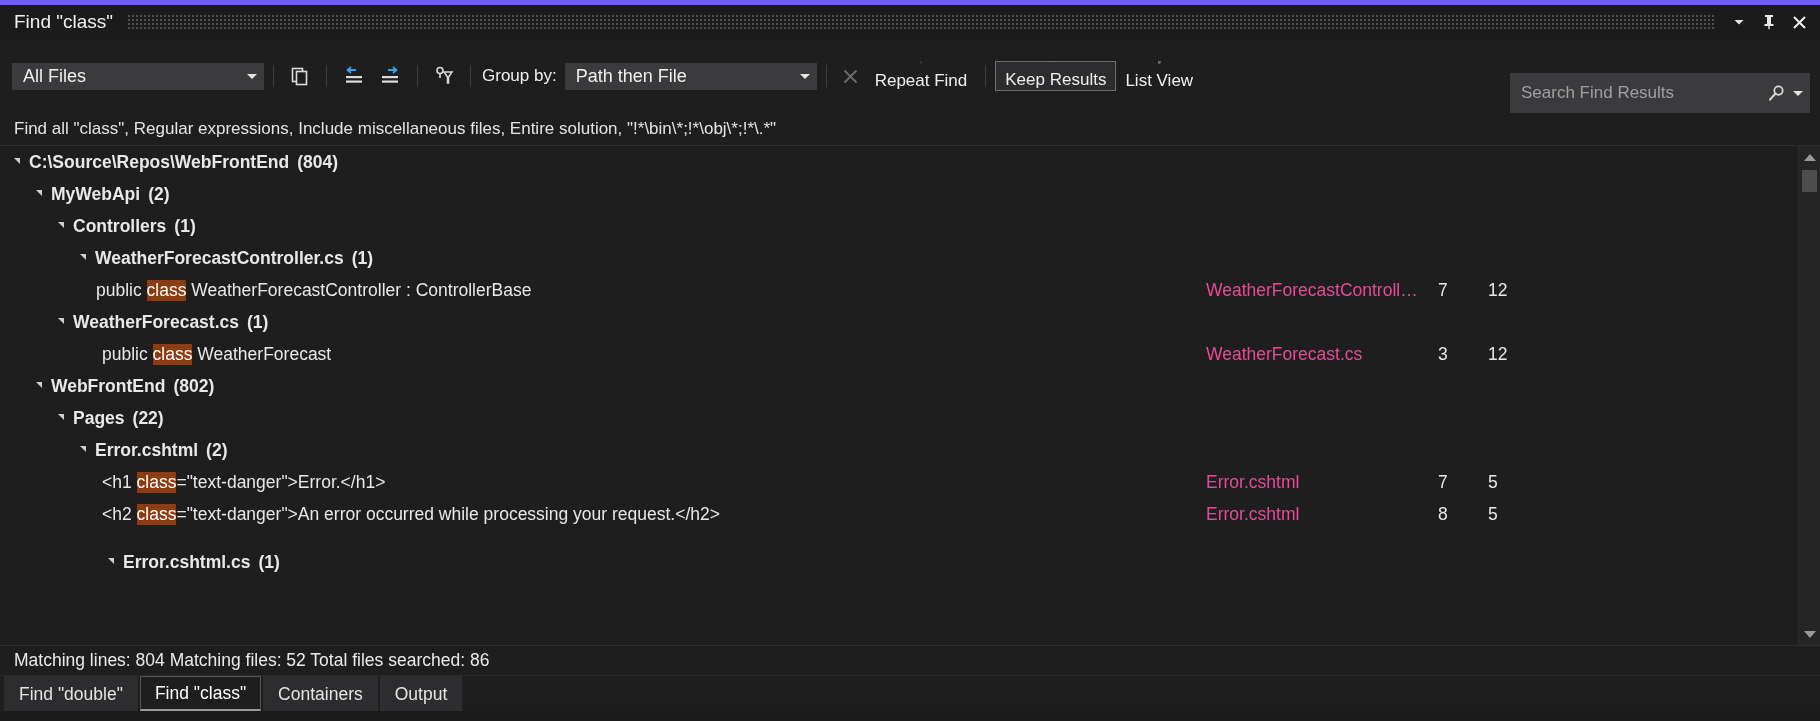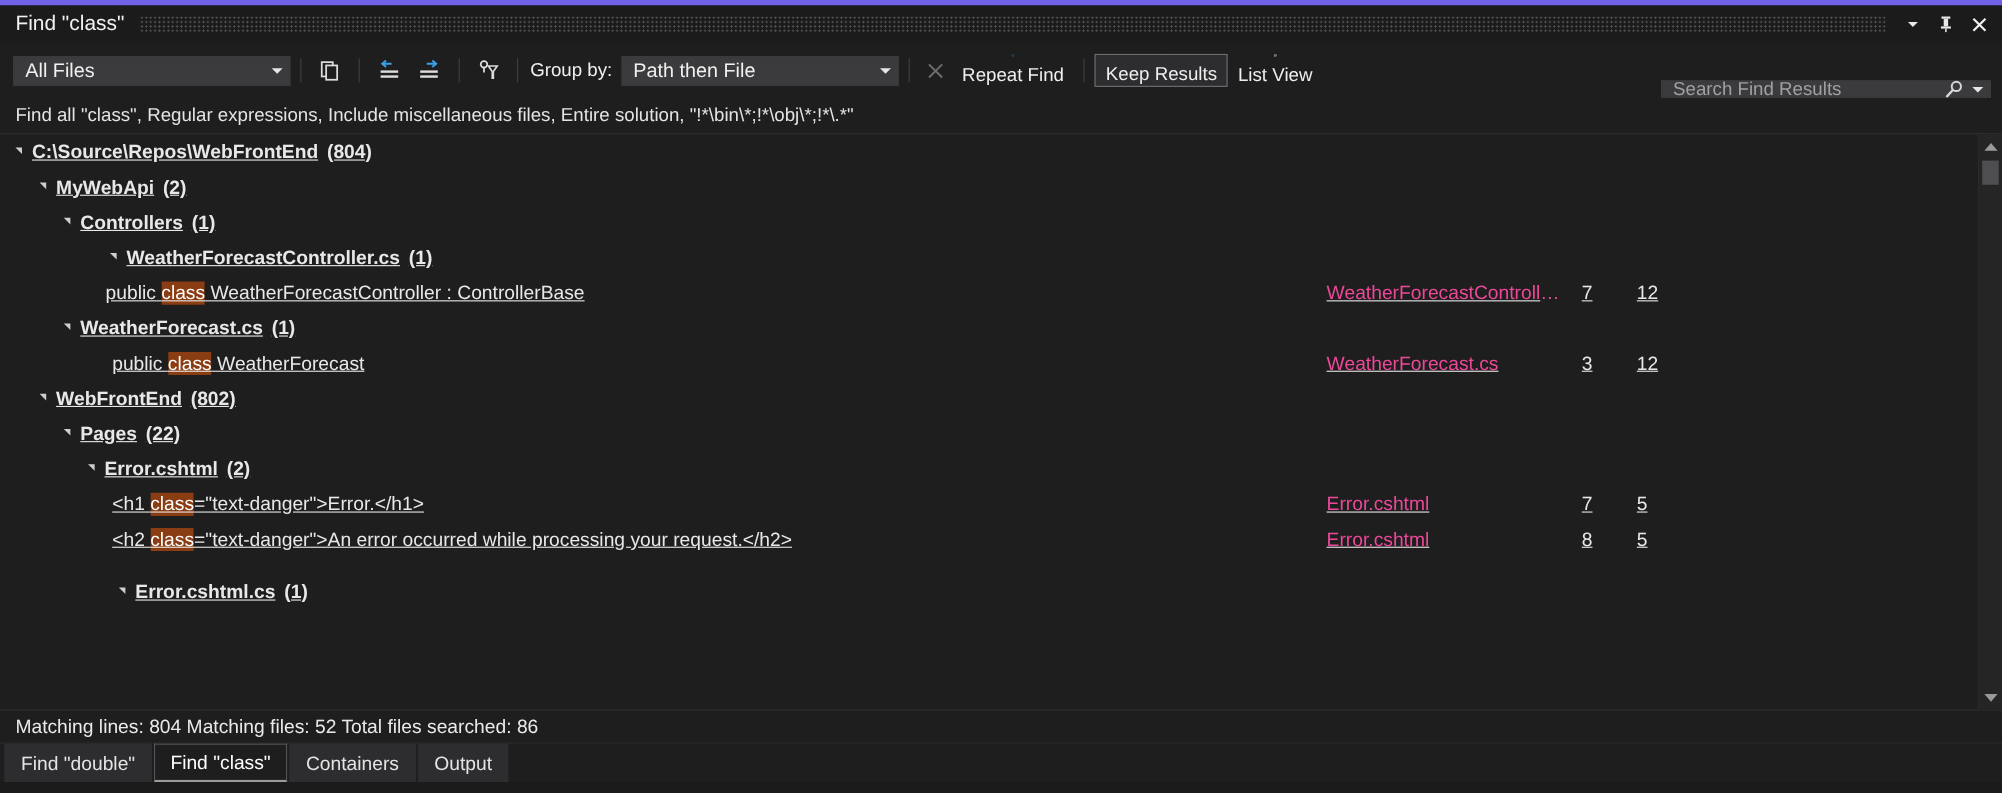--- a/index.html
+++ b/index.html
@@ -104,21 +104,21 @@
     background: #2d2d30;
   }
   .tb-btn.disabled { color: #6d6d6d; }
   .tb-label { position: relative; top: 0px; }
   .groupby-label {
     color: #f0f0f0; font-size: 17px;
     margin: 0 8px 0 2px; white-space: nowrap;
   }
   .combo.wide { width: 252px; }
   .searchbox {
-    width: 300px; height: 16px;
+    width: 300px; height: 40px;
     margin-left: auto;
     background: #3b3b3d;
     border: 1px solid #3b3b3d;
     display: flex; align-items: center;
     padding: 0 6px 0 10px;
     color: #a0a0a2;
     font-size: 17px;
     margin-top: 34px;
   }
   .searchbox .ph { flex: 1 1 auto; white-space: nowrap; overflow: hidden; }
@@ -175,21 +175,20 @@
     flex: 1 1 auto;
     position: relative;
     overflow: hidden;
   }
   .row {
     height: 32px;
     display: flex; align-items: center;
     color: #e8e8e8;
     font-size: 17.5px;
     white-space: nowrap;
-    text-decoration: underline;
   }
   .cell-code {
     width: 1192px; flex: 0 0 1192px;
     display: flex; align-items: center;
     overflow: hidden;
   }
   .cell-file {
     width: 232px; flex: 0 0 232px;
     padding-left: 14px;
     overflow: hidden; text-overflow: ellipsis;
@@ -453,21 +452,21 @@
             <div class="cell-code" style="padding-left: 58px;">
               <span class="twisty"></span>
               <span class="node-label">Controllers</span>
               <span class="node-count">(1)</span>
             </div>
             <div class="cell-file"></div>
             <div class="cell-line"></div>
             <div class="cell-col"></div>
           </div>
           <div class="row">
-            <div class="cell-code" style="padding-left: 100px;">
+            <div class="cell-code" style="padding-left: 80px;">
               <span class="twisty"></span>
               <span class="node-label">WeatherForecastController.cs</span>
               <span class="node-count">(1)</span>
             </div>
             <div class="cell-file"></div>
             <div class="cell-line"></div>
             <div class="cell-col"></div>
           </div>
           <div class="row">
             <div class="cell-code" style="padding-left: 96px;">

